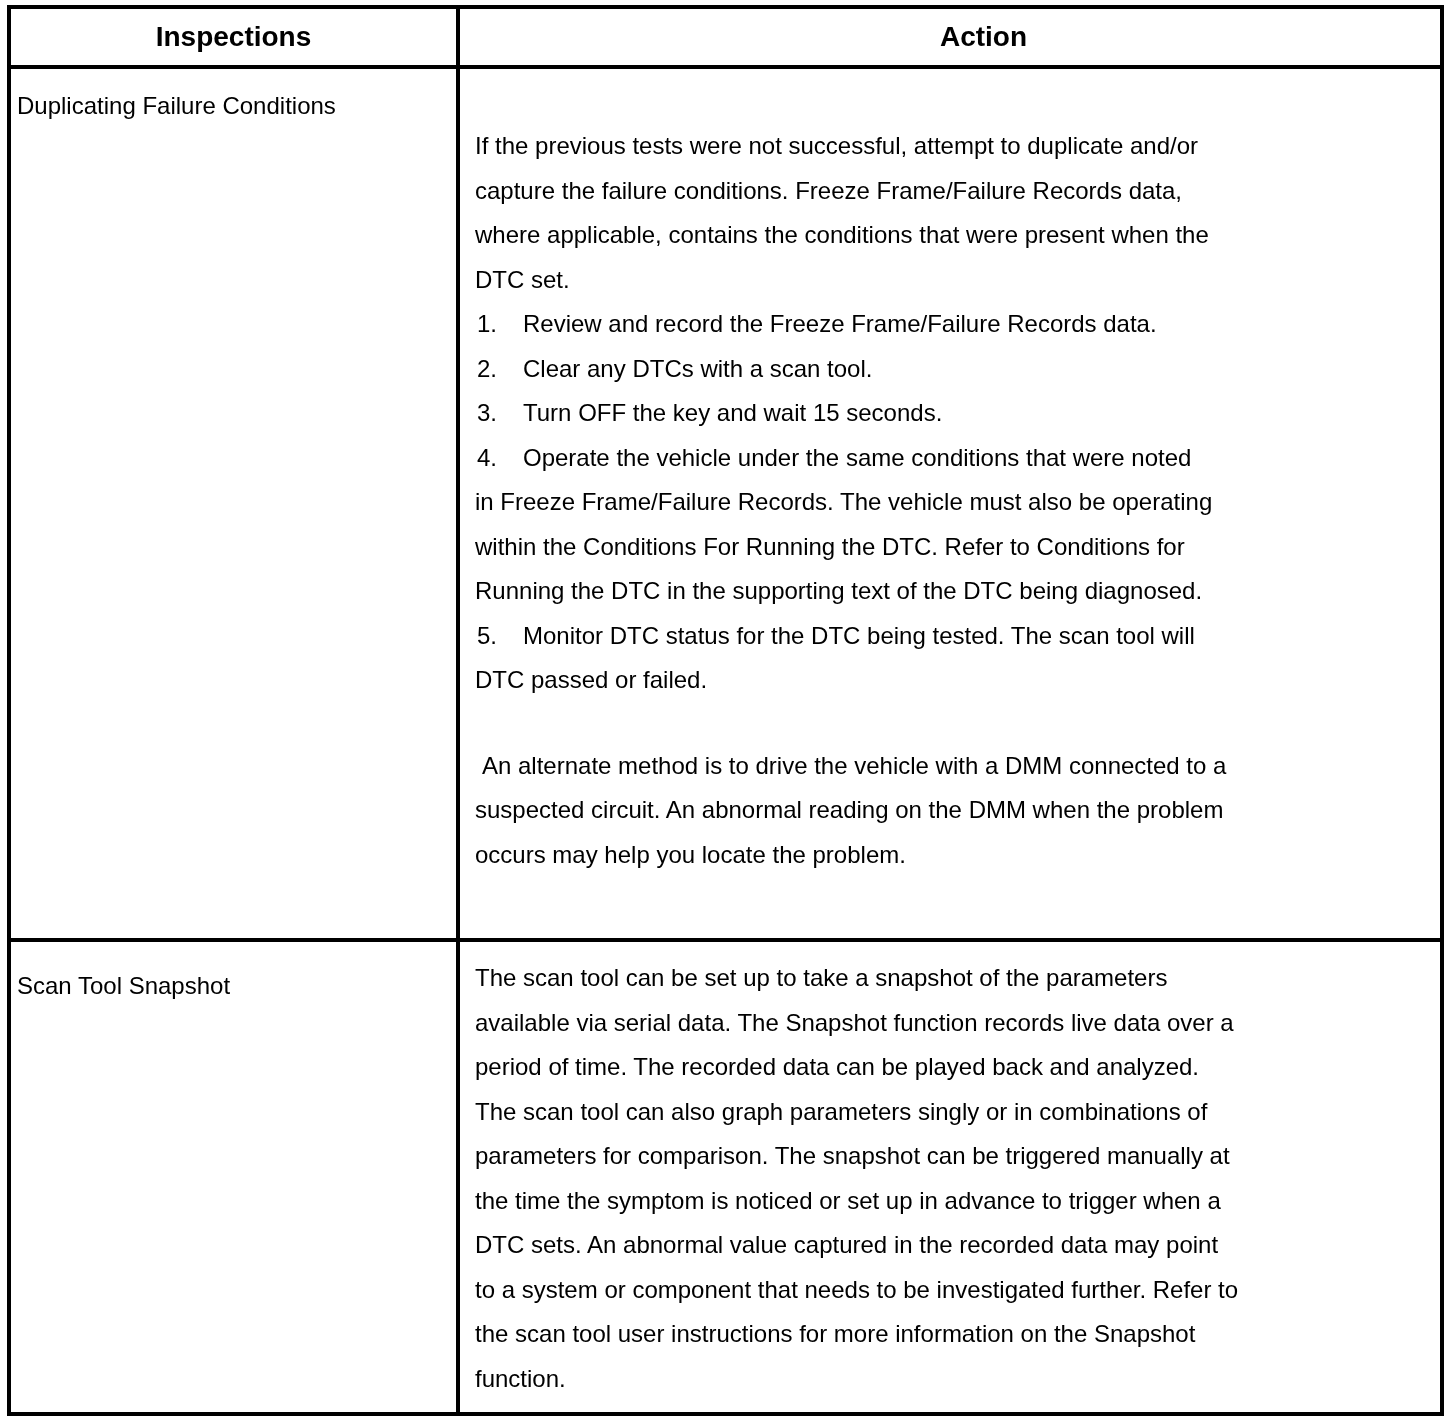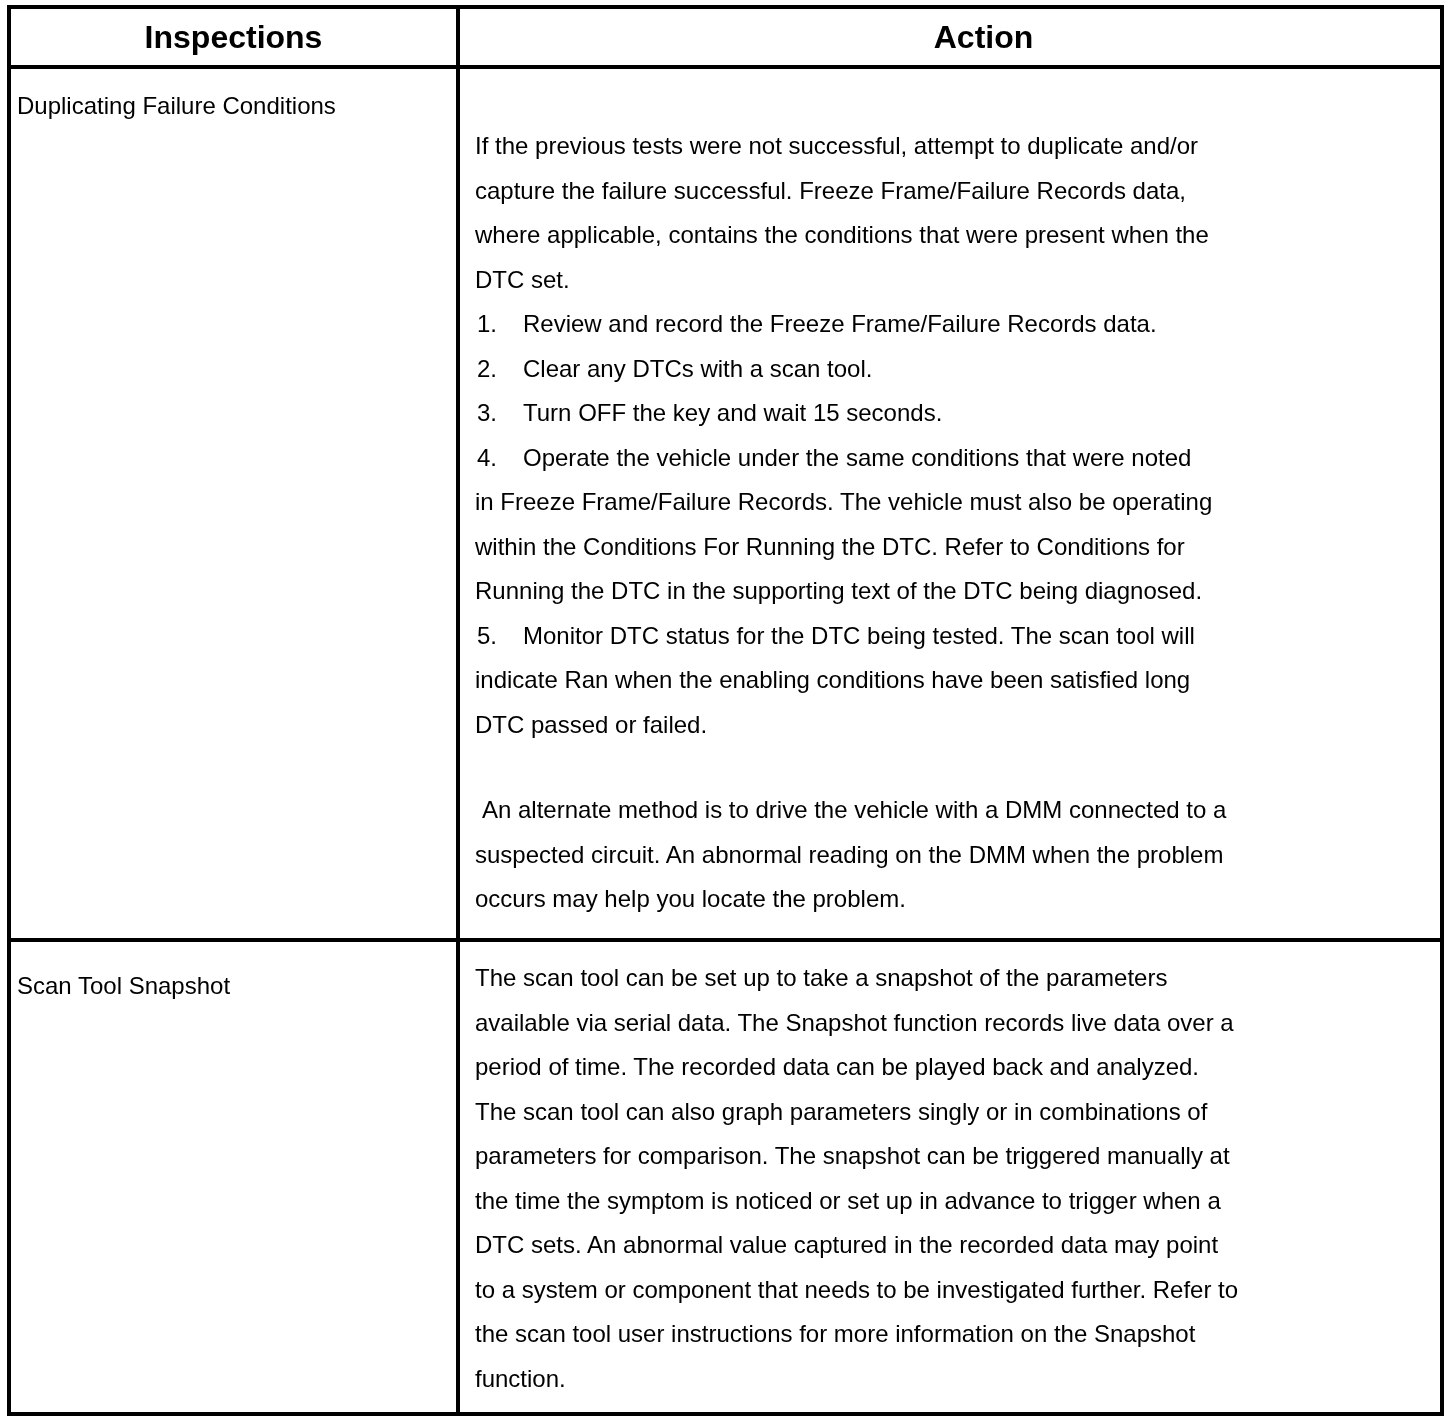--- a/index.html
+++ b/index.html
@@ -43,21 +43,21 @@
     .rd2 { top: 938px; }
 
     .hdr {
       position: absolute;
       top: 9px;
       height: 56px;
       display: flex;
       align-items: center;
       justify-content: center;
       font-weight: bold;
-      font-size: 32px;
+      font-size: 28px;
     }
     .hdr-insp { left: 11px; width: 445px; }
     .hdr-act { left: 460px; width: 1047px; }
 
     .cell-label {
       position: absolute;
       left: 17px;
       font-size: 24px;
       line-height: 44.5px;
       white-space: nowrap;
@@ -96,33 +96,32 @@
 <div class="col-divider"></div>
 <div class="row-divider rd1"></div>
 <div class="row-divider rd2"></div>
 
 <div class="hdr hdr-insp">Inspections</div>
 <div class="hdr hdr-act">Action</div>
 
 <div class="cell-label cl1">Duplicating Failure Conditions</div>
 <div class="cell-body cb1">
   <span class="line">If the previous tests were not successful, attempt to duplicate and/or</span>
-  <span class="line">capture the failure successful. Freeze Frame/Failure Records data,</span>
+  <span class="line">capture the failure conditions. Freeze Frame/Failure Records data,</span>
   <span class="line">where applicable, contains the conditions that were present when the</span>
   <span class="line">DTC set.</span>
 
   <span class="line"><span class="num">1.</span><span>Review and record the Freeze Frame/Failure Records data.</span></span>
   <span class="line"><span class="num">2.</span><span>Clear any DTCs with a scan tool.</span></span>
   <span class="line"><span class="num">3.</span><span>Turn OFF the key and wait 15 seconds.</span></span>
   <span class="line"><span class="num">4.</span><span>Operate the vehicle under the same conditions that were noted</span></span>
   <span class="line">in Freeze Frame/Failure Records. The vehicle must also be operating</span>
   <span class="line">within the Conditions For Running the DTC. Refer to Conditions for</span>
   <span class="line">Running the DTC in the supporting text of the DTC being diagnosed.</span>
   <span class="line"><span class="num">5.</span><span>Monitor DTC status for the DTC being tested. The scan tool will</span></span>
-  <span class="line">indicate Ran when the enabling conditions have been satisfied long</span>
   <span class="line">DTC passed or failed.</span>
 
   <span class="line gap"></span>
 
   <span class="line indent1">An alternate method is to drive the vehicle with a DMM connected to a</span>
   <span class="line">suspected circuit. An abnormal reading on the DMM when the problem</span>
   <span class="line">occurs may help you locate the problem.</span>
 </div>
 
 <div class="cell-label cl2">Scan Tool Snapshot</div>

